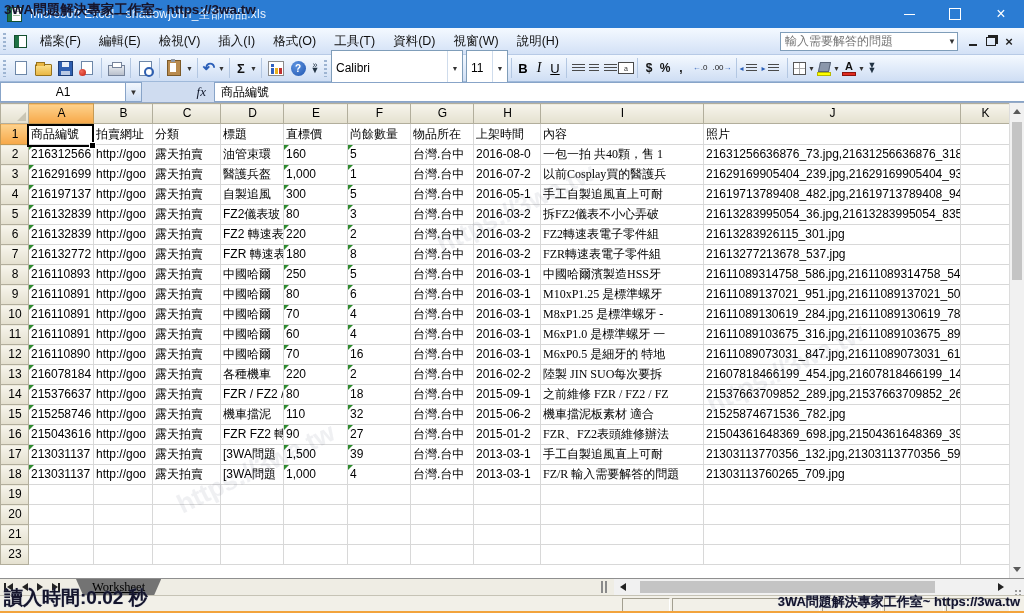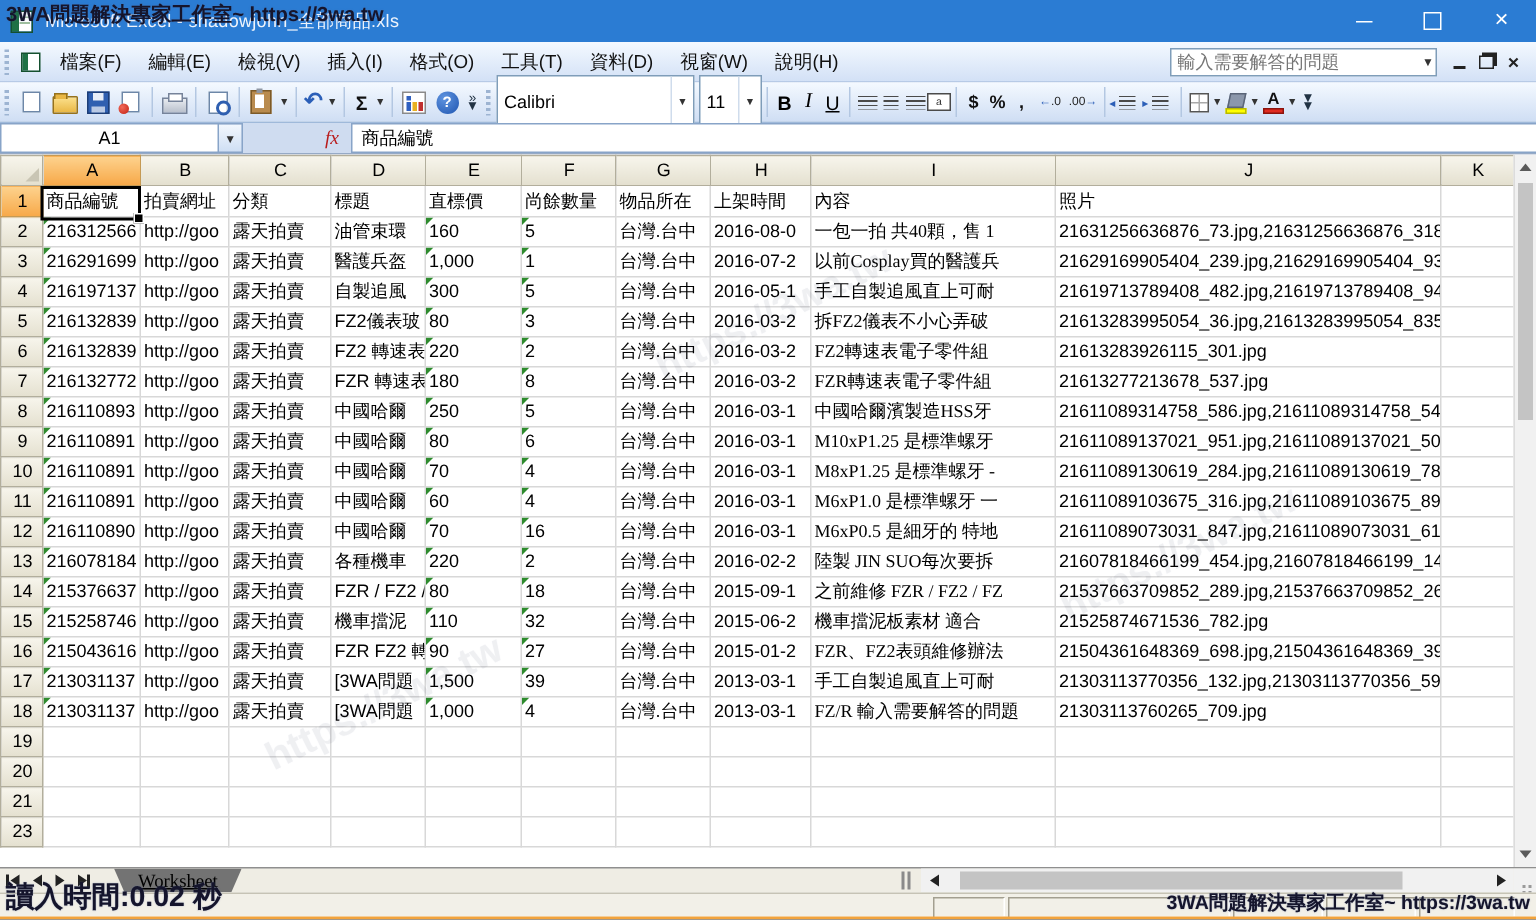--- a/index.html
+++ b/index.html
@@ -105,26 +105,26 @@
        background:linear-gradient(#aaa,#aaa) center/100% 1px no-repeat,linear-gradient(#aaa,#aaa) center/1px 100% no-repeat,#fff;}
   .i-fill{width:14px;height:15px;position:relative;}
   .i-fill::before{content:"";position:absolute;left:2px;top:1px;width:9px;height:8px;background:#8b97ab;transform:skewX(-12deg);border:1px solid #5a6578;}
   .i-fill::after{content:"";position:absolute;left:0;bottom:0;width:14px;height:4px;background:#ffff00;border:1px solid #b9b900;box-sizing:border-box;}
   .i-fontcolor{width:14px;height:15px;position:relative;font-size:11px;font-weight:bold;color:#111;text-align:center;line-height:11px;}
   .i-fontcolor::after{content:"";position:absolute;left:0;bottom:0;width:14px;height:4px;background:#e02b20;border:1px solid #8d130c;box-sizing:border-box;}
 
   
   .formulabar{position:absolute;left:0;top:82px;width:1024px;height:21px;background:#cfdcf0;
               border-bottom:1px solid #96aac6;box-sizing:border-box;display:flex;align-items:stretch;}
-  .namebox{width:146px;background:#fff;border:1px solid #88a4c8;box-sizing:border-box;
+  .namebox{width:126px;background:#fff;border:1px solid #88a4c8;box-sizing:border-box;
            display:flex;align-items:center;justify-content:center;font-size:12px;}
   .name-dd{width:16px;background:linear-gradient(#f2f7fd,#cfdff4);border:1px solid #88a4c8;border-left:none;
            display:flex;align-items:center;justify-content:center;font-size:8px;color:#333;box-sizing:border-box;}
   .fxzone{width:72px;display:flex;align-items:center;justify-content:flex-end;padding-right:8px;box-sizing:border-box;
-          font-family:"Liberation Serif",serif;font-style:italic;font-size:13px;color:#b91c1c;}
+          font-family:"Liberation Serif",serif;font-style:italic;font-size:13px;color:#0f172a;}
   .fxfield{flex:1;background:#fff;border:1px solid #88a4c8;border-right:none;box-sizing:border-box;
            display:flex;align-items:center;font-size:12px;padding-left:6px;}
 
   
   .gridwrap{position:absolute;left:0;top:103px;width:1009px;height:475px;overflow:hidden;background:#fff;}
   table.sheet{border-collapse:collapse;table-layout:fixed;width:1009px;}
   table.sheet td{box-sizing:border-box;height:19.6px;line-height:19px;font-size:12px;color:#000;
         padding:0 1px 0 2px;white-space:nowrap;overflow:hidden;position:relative;}
   tr.r1 td{height:21px;}
   td.cell{border-right:1px solid #d8d8d8;border-bottom:1px solid #d8d8d8;}

